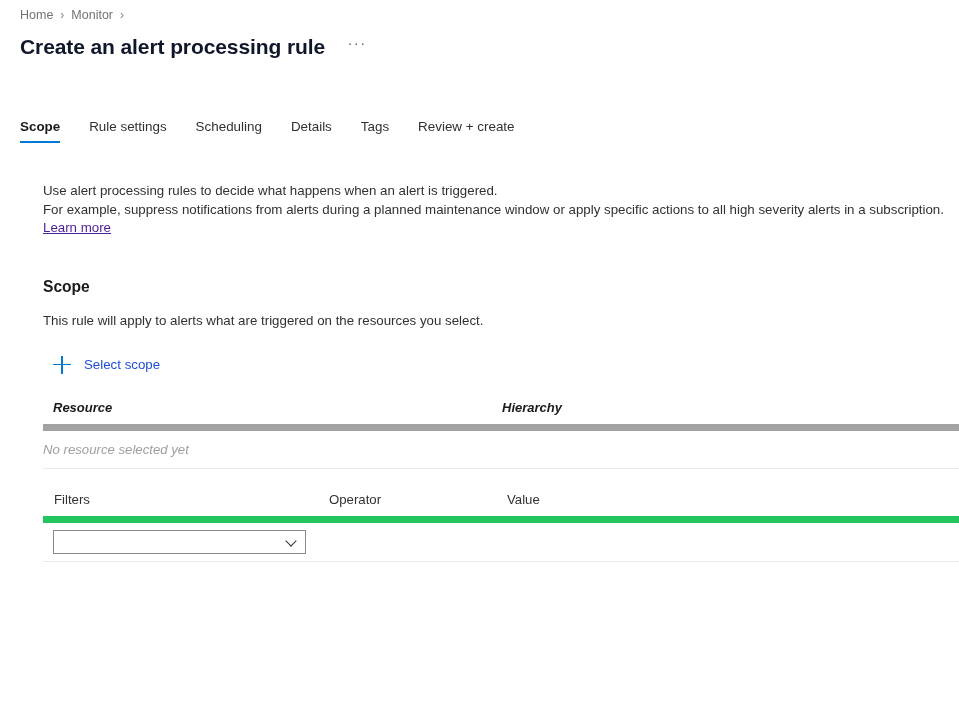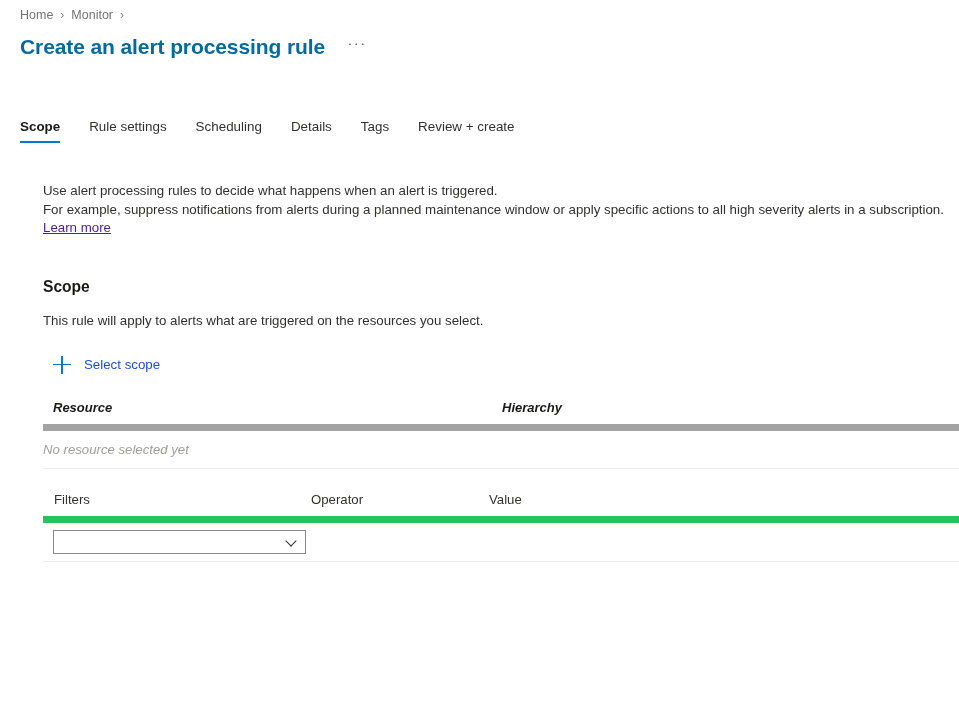--- a/index.html
+++ b/index.html
@@ -42,21 +42,21 @@
   .title-row {
     position: absolute;
     left: 20px;
     top: 33px;
     display: flex;
     align-items: center;
   }
   .page-title {
     font-size: 21px;
     font-weight: 600;
-    color: #0369a1;
+    color: #0f172a;
     letter-spacing: -0.1px;
     line-height: 28px;
   }
   .more-btn {
     margin-left: 19px;
     width: 26px;
     height: 24px;
     display: flex;
     align-items: center;
     justify-content: center;
@@ -206,21 +206,21 @@
   .filter-head {
     display: flex;
     padding-bottom: 9px;
     border-bottom: 7px solid #22c55e;
   }
   .filter-head .fcol {
     font-size: 13.2px;
     color: #323130;
   }
   .filter-head .fcol-filters { width: 268px; padding-left: 11px; box-sizing: border-box; }
-  .filter-head .fcol-operator { width: 178px; }
+  .filter-head .fcol-operator { width: 178px; margin-left: 18px; }
   .filter-head .fcol-value { flex: 1; }
 
   .filter-row {
     display: flex;
     align-items: center;
     padding: 7px 0 7px 0;
     border-bottom: 1px solid #edebe9;
   }
   .filter-cell-dropdown { width: 268px; padding-left: 10px; box-sizing: border-box; }
 

